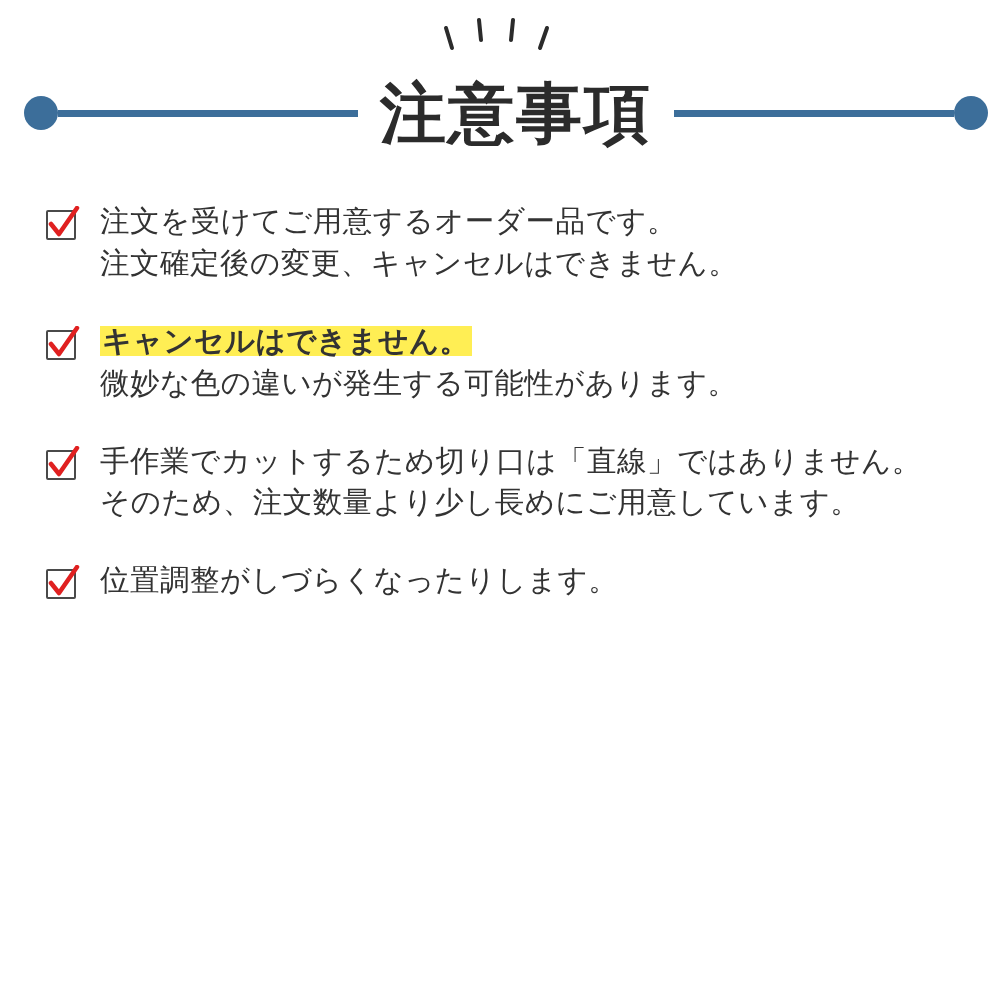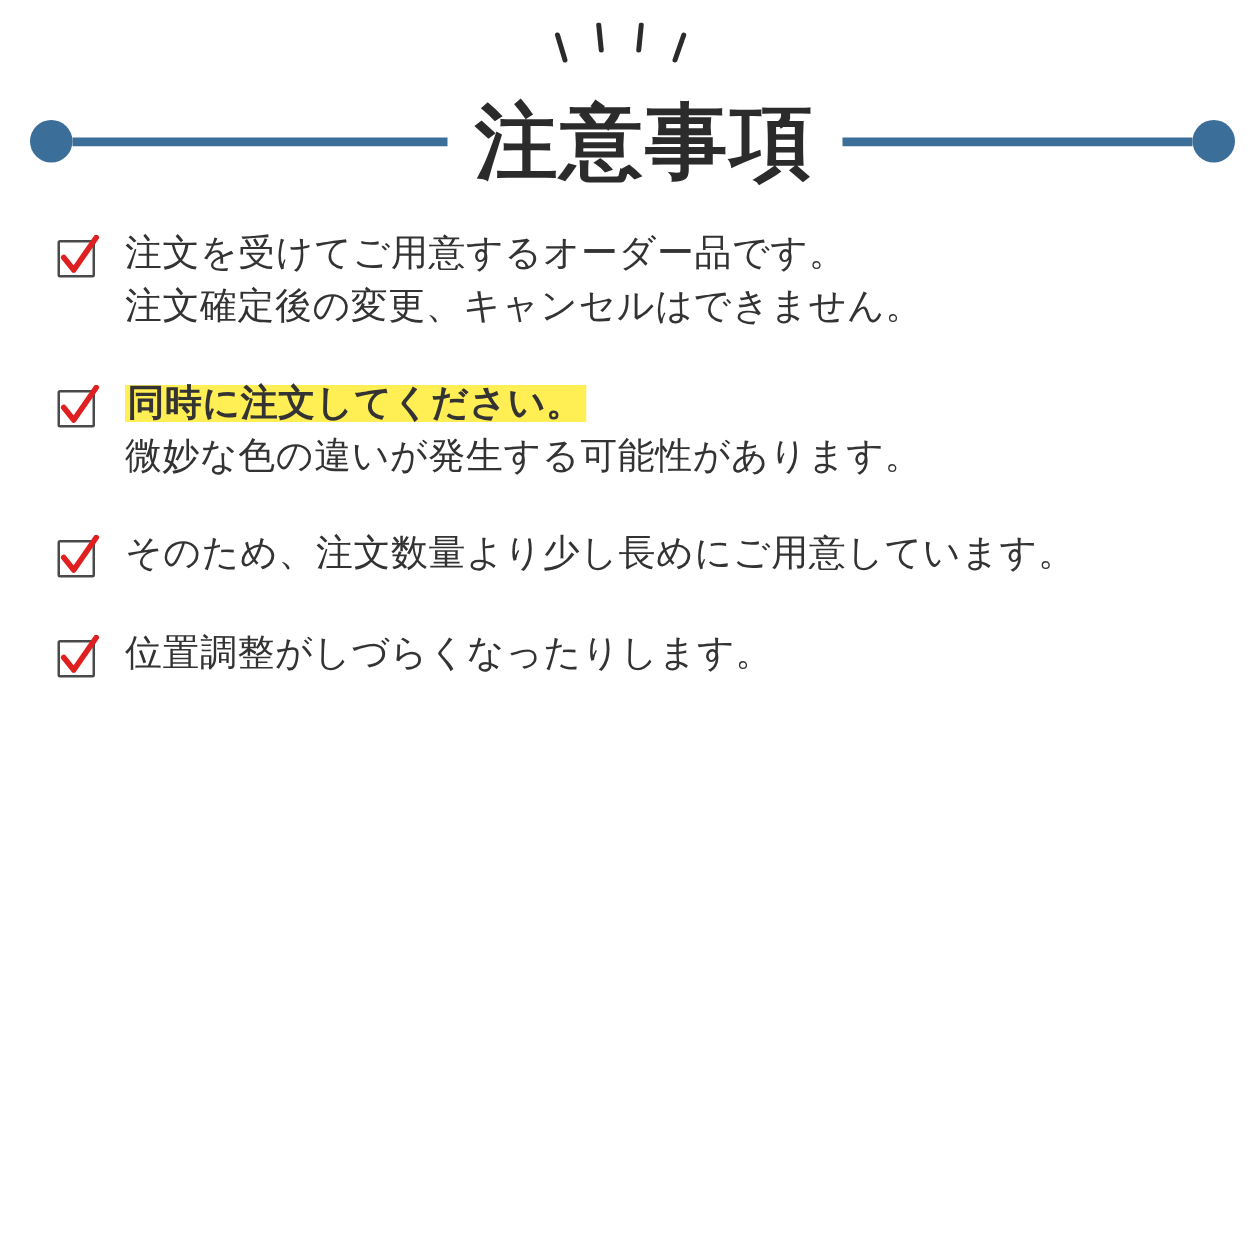--- a/index.html
+++ b/index.html
@@ -72,21 +72,21 @@
     color: #2b2b2b;
     letter-spacing: 2px;
     line-height: 1;
     white-space: nowrap;
     padding: 0 6px;
   }
 
   
   .list {
     position: absolute;
-    top: 182px;
+    top: 200px;
     left: 44px;
     right: 40px;
   }
 
   .item {
     display: flex;
     align-items: flex-start;
     margin-bottom: 36px;
   }
 
@@ -178,33 +178,34 @@
     </div>
 
     <div class="item">
       <div class="checkbox">
         <div class="box"></div>
         <svg viewBox="0 0 38 38" aria-hidden="true">
           <polyline points="7,18 15,28 33,2" fill="none" stroke="#e02020" stroke-width="4.5" stroke-linecap="round" stroke-linejoin="round"></polyline>
         </svg>
       </div>
       <div class="lines">
-        <div class="line hl bold"><span class="mark">同時に注文してください。</span></div>
+        <div class="line hl bold"><span class="mark">キャンセルはできません。</span></div>
         <div class="line">微妙な色の違いが発生する可能性があります。</div>
       </div>
     </div>
 
     <div class="item">
       <div class="checkbox">
         <div class="box"></div>
         <svg viewBox="0 0 38 38" aria-hidden="true">
           <polyline points="7,18 15,28 33,2" fill="none" stroke="#e02020" stroke-width="4.5" stroke-linecap="round" stroke-linejoin="round"></polyline>
         </svg>
       </div>
       <div class="lines">
+        <div class="line">手作業でカットするため切り口は「直線」ではありません。</div>
         <div class="line">そのため、注文数量より少し長めにご用意しています。</div>
       </div>
     </div>
 
 
     <div class="item">
       <div class="checkbox">
         <div class="box"></div>
         <svg viewBox="0 0 38 38" aria-hidden="true">
           <polyline points="7,18 15,28 33,2" fill="none" stroke="#e02020" stroke-width="4.5" stroke-linecap="round" stroke-linejoin="round"></polyline>

